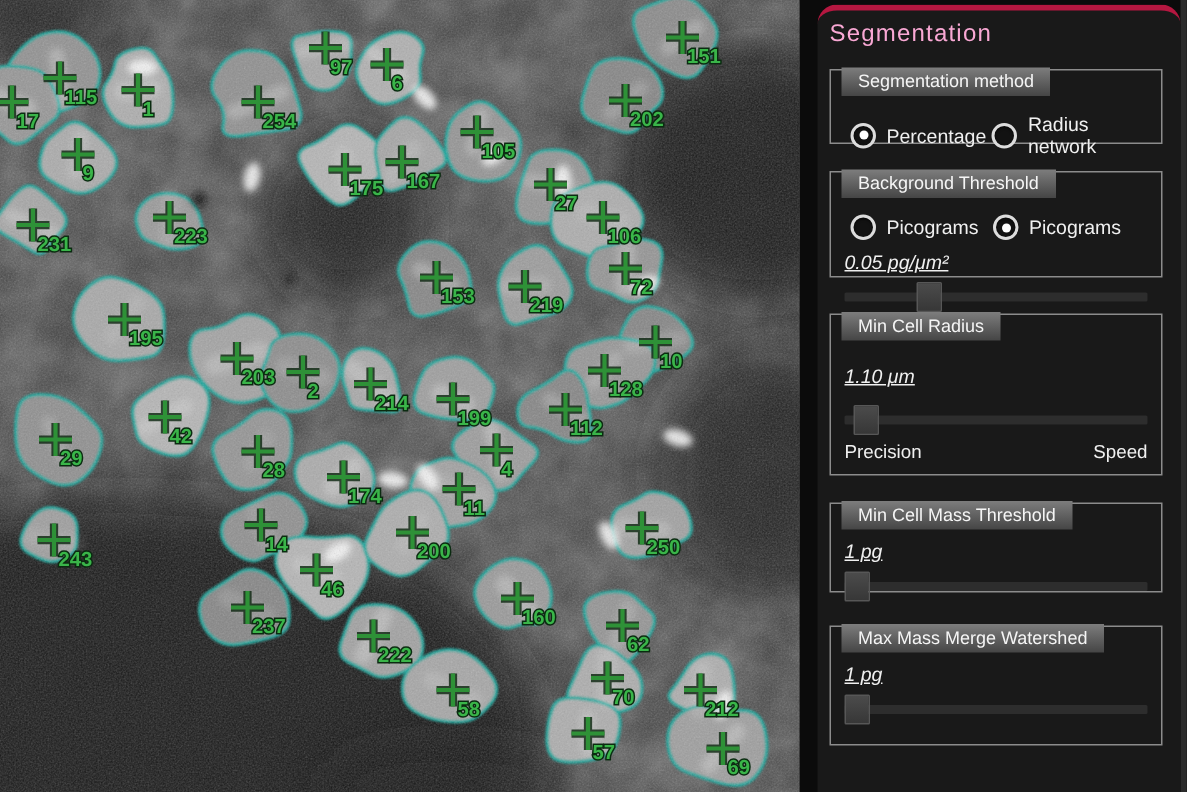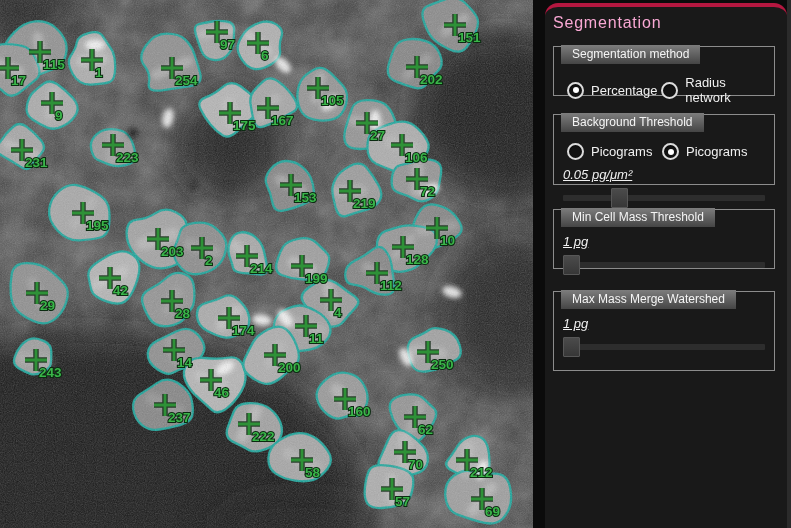--- a/index.html
+++ b/index.html
@@ -487,20 +487,32 @@
         <span class="rlabel">Picograms</span>
       </label>
     </div>
     <div class="value-link">0.05 pg/μm²</div>
     <div class="slider">
       <div class="track"></div>
       <div class="thumb" style="left: 48.1px;"></div>
     </div>
   </div>
 
+  <div class="groupbox gb3">
+    <div class="gb-caption">Min Cell Radius</div>
+    <div class="value-link">1.10 μm</div>
+    <div class="slider">
+      <div class="track"></div>
+      <div class="thumb" style="left: 5.5px;"></div>
+    </div>
+    <div class="minmax-row">
+      <span>Precision</span>
+      <span>Speed</span>
+    </div>
+  </div>
 
   <div class="groupbox gb4">
     <div class="gb-caption">Min Cell Mass Threshold</div>
     <div class="value-link">1 pg</div>
     <div class="slider">
       <div class="track"></div>
       <div class="thumb" style="left: 0px;"></div>
     </div>
   </div>
 

